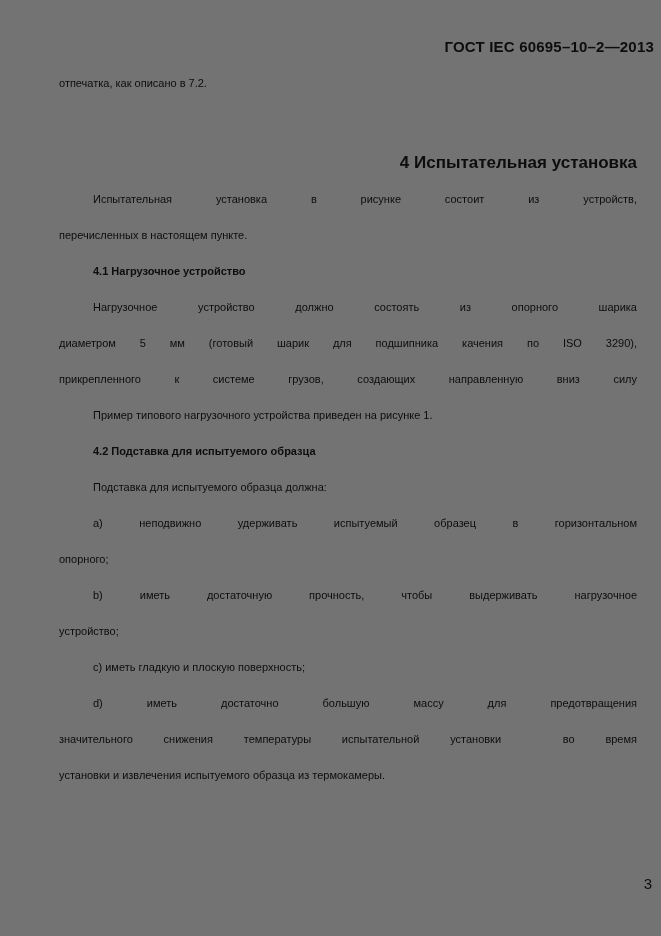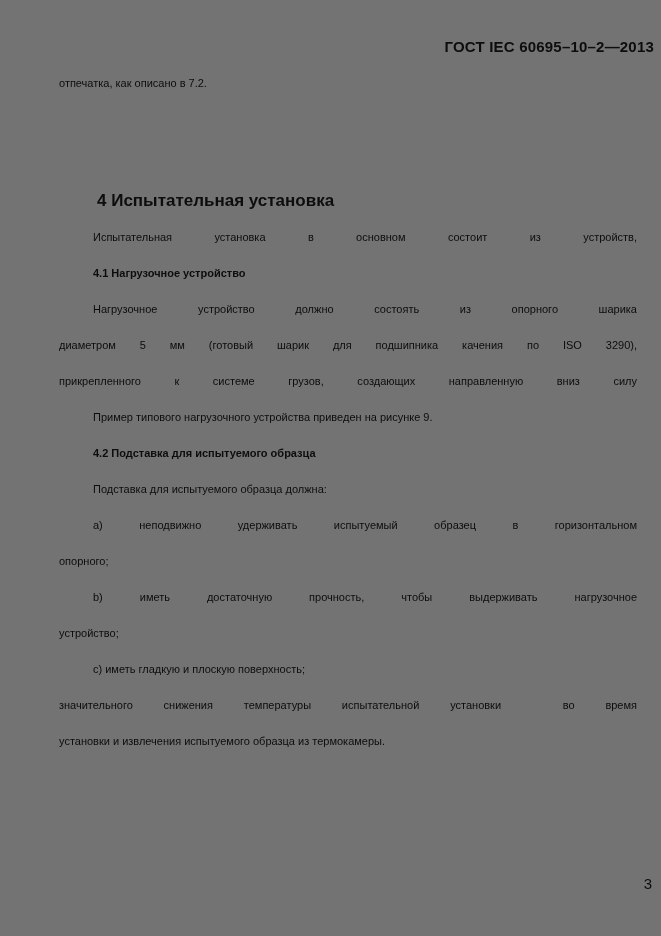--- a/index.html
+++ b/index.html
@@ -50,50 +50,53 @@
   }
   .line.h1 {
     font-weight: bold;
     font-size: 17px;
     padding-left: 38px;
   }
   .line.h2 {
     font-weight: bold;
   }
   .line.gap {
-    margin-top: 82px;
+    margin-top: 44px;
+    text-align: right;
   }
   .page-num {
     position: absolute;
     top: 872px;
     right: 33px;
     font-size: 15px;
     line-height: 24px;
   }
 </style>
 </head>
 <body>
 
 <div class="page">
   <div class="doc-header">ГОСТ IEC 60695–10–2—2013</div>
 
   <div class="doc-body" id="doc-lines">
       <div class="line">отпечатка, как описано в 7.2.</div>
       <div class="line h1 gap">4 Испытательная установка</div>
-      <div class="line indent just">Испытательная установка в основном состоит из устройств,</div>
+      <div class="line indent just">Испытательная установка в рисунке состоит из устройств,</div>
+      <div class="line">перечисленных в настоящем пункте.</div>
       <div class="line h2 indent">4.1 Нагрузочное устройство</div>
       <div class="line indent just">Нагрузочное устройство должно состоять из опорного шарика</div>
       <div class="line just">диаметром 5 мм (готовый шарик для подшипника качения по ISO 3290),</div>
       <div class="line just">прикрепленного к системе грузов, создающих направленную вниз силу</div>
-      <div class="line indent">Пример типового нагрузочного устройства приведен на рисунке 9.</div>
+      <div class="line indent">Пример типового нагрузочного устройства приведен на рисунке 1.</div>
       <div class="line h2 indent">4.2 Подставка для испытуемого образца</div>
       <div class="line indent">Подставка для испытуемого образца должна:</div>
       <div class="line indent just">a) неподвижно удерживать испытуемый образец в горизонтальном</div>
       <div class="line">опорного;</div>
       <div class="line indent just">b) иметь достаточную прочность, чтобы выдерживать нагрузочное</div>
       <div class="line">устройство;</div>
       <div class="line indent">c) иметь гладкую и плоскую поверхность;</div>
+      <div class="line indent just">d) иметь достаточно большую массу для предотвращения</div>
       <div class="line just">значительного снижения температуры испытательной установки&nbsp; во время</div>
       <div class="line">установки и извлечения испытуемого образца из термокамеры.</div>
     </div>
 
   <div class="page-num">3</div>
 </div>
 
 </body></html>

